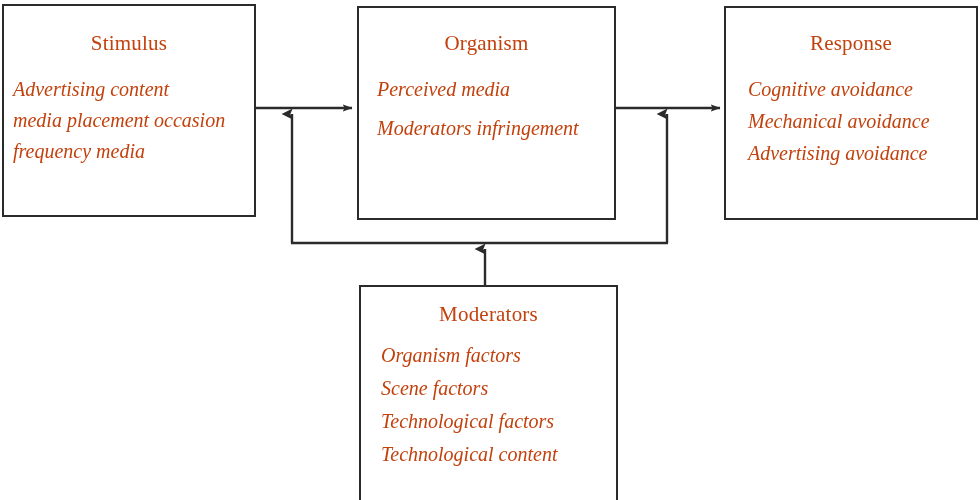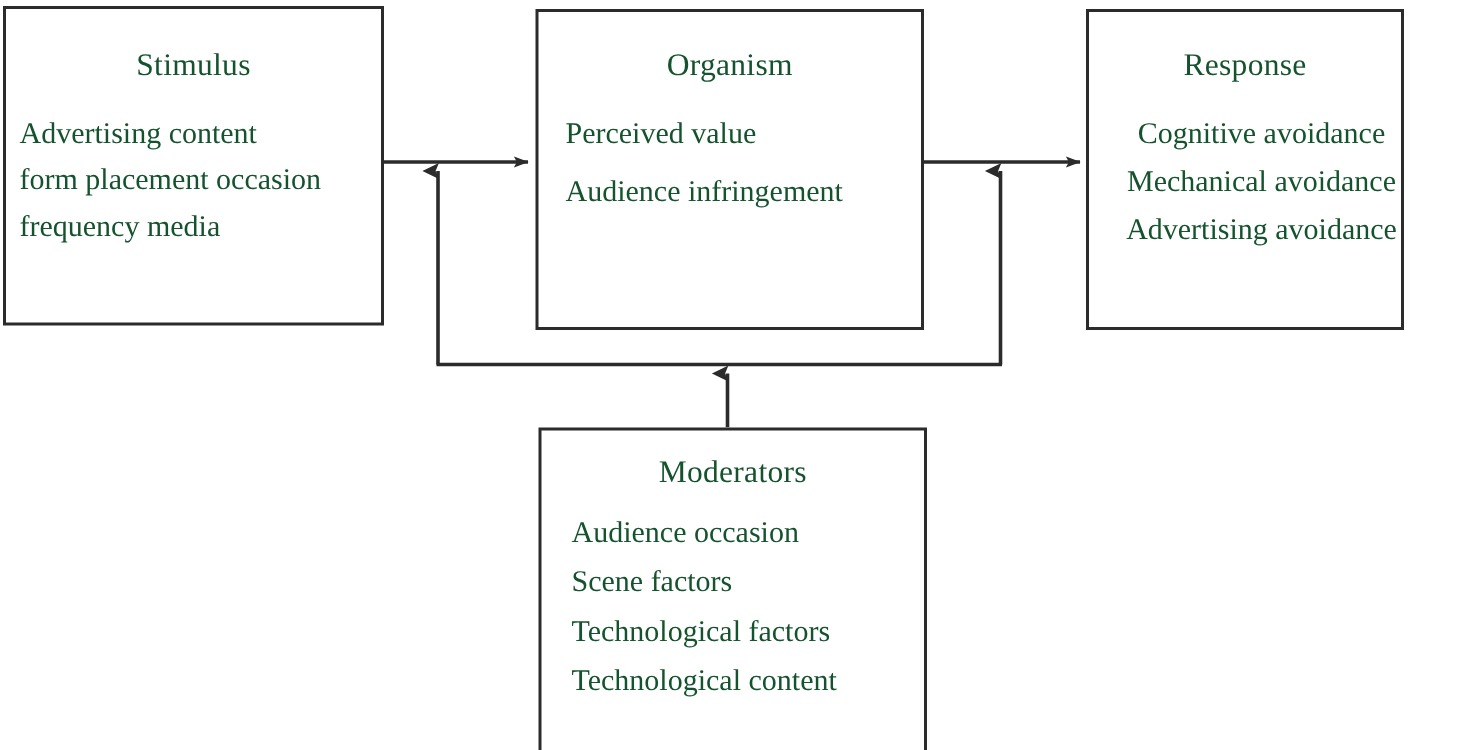--- a/index.html
+++ b/index.html
@@ -7,21 +7,21 @@
     padding: 0;
     background: #ffffff;
   }
   #canvas {
     position: relative;
     width: 980px;
     height: 500px;
     background: #ffffff;
     overflow: hidden;
     font-family: "Liberation Serif", "DejaVu Serif", serif;
-    color: #14532d;
+    color: #c2410c;
   }
   .box {
     position: absolute;
     border: 2px solid #2b2b2b;
     background: #ffffff;
     box-sizing: border-box;
     z-index: 2;
   }
   .box-title {
     text-align: center;
@@ -29,37 +29,38 @@
     line-height: 1;
     letter-spacing: 0.2px;
   }
   .box-lines {
     font-size: 20px;
     line-height: 1.0;
   }
   .box-lines .ln {
     display: block;
     white-space: nowrap;
+    font-style: italic;
   }
   
   #box-stimulus { left: 2px; top: 4px; width: 254px; height: 213px; }
   #box-stimulus .box-title { margin-top: 27px; }
   #box-stimulus .box-lines { margin-top: 25px; padding-left: 9px; text-align: left; }
   #box-stimulus .box-lines .ln { margin-bottom: 11px; }
 
   
   #box-organism { left: 357px; top: 6px; width: 259px; height: 214px; }
   #box-organism .box-title { margin-top: 25px; font-family: Liberation Serif, serif; }
   #box-organism .box-lines { margin-top: 25px; padding-left: 18px; text-align: left; }
   #box-organism .box-lines .ln { margin-bottom: 19px; }
 
   
-  #box-response { left: 724px; top: 6px; width: 212px; height: 214px; }
+  #box-response { left: 724px; top: 6px; width: 254px; height: 214px; }
   #box-response .box-title { margin-top: 25px; }
-  #box-response .box-lines { margin-top: 25px; padding-left: 22px; text-align: center; }
+  #box-response .box-lines { margin-top: 25px; padding-left: 22px; text-align: left; }
   #box-response .box-lines .ln { margin-bottom: 12px; }
 
   
   #box-moderators { left: 359px; top: 285px; width: 259px; height: 234px; }
   #box-moderators .box-title { margin-top: 17px; }
   #box-moderators .box-lines { margin-top: 20px; padding-left: 20px; text-align: left; }
   #box-moderators .box-lines .ln { margin-bottom: 13px; }
 
   #connectors {
     position: absolute;
@@ -94,45 +95,45 @@
 
     <line x1="667" y1="243" x2="667" y2="114" stroke="#2b2b2b" stroke-width="2.4" marker-end="url(#arrowUp)"></line>
 
     <line x1="485" y1="285" x2="485" y2="249" stroke="#2b2b2b" stroke-width="2.4" marker-end="url(#arrowUp)"></line>
   </svg>
 
   <div class="box" id="box-stimulus">
     <div class="box-title">Stimulus</div>
     <div class="box-lines">
       <span class="ln">Advertising content</span>
-      <span class="ln">form placement occasion</span>
+      <span class="ln">media placement occasion</span>
       <span class="ln">frequency media</span>
     </div>
   </div>
 
   <div class="box" id="box-organism">
     <div class="box-title">Organism</div>
     <div class="box-lines">
-      <span class="ln">Perceived value</span>
-      <span class="ln">Audience infringement</span>
+      <span class="ln">Perceived media</span>
+      <span class="ln">Moderators infringement</span>
     </div>
   </div>
 
   <div class="box" id="box-response">
     <div class="box-title">Response</div>
     <div class="box-lines">
       <span class="ln">Cognitive avoidance</span>
       <span class="ln">Mechanical avoidance</span>
       <span class="ln">Advertising avoidance</span>
     </div>
   </div>
 
   <div class="box" id="box-moderators">
     <div class="box-title">Moderators</div>
     <div class="box-lines">
-      <span class="ln">Audience occasion</span>
+      <span class="ln">Organism factors</span>
       <span class="ln">Scene factors</span>
       <span class="ln">Technological factors</span>
       <span class="ln">Technological content</span>
     </div>
   </div>
 
 </div>
 
 </body></html>

